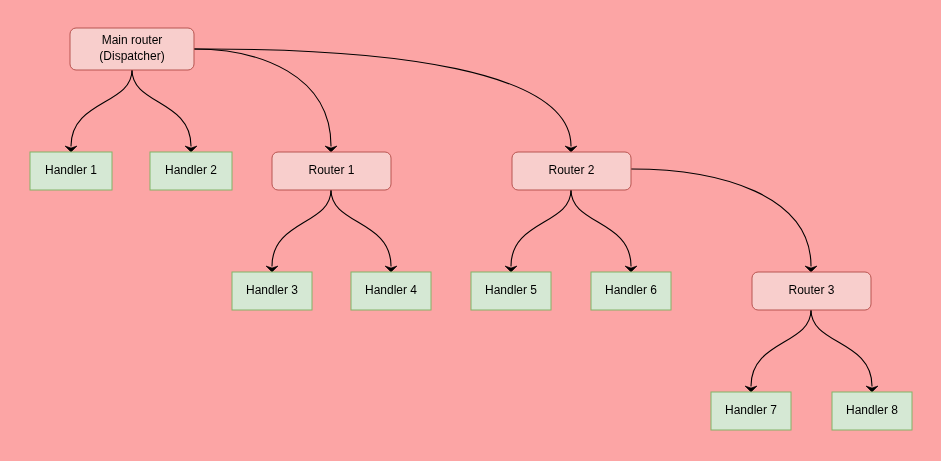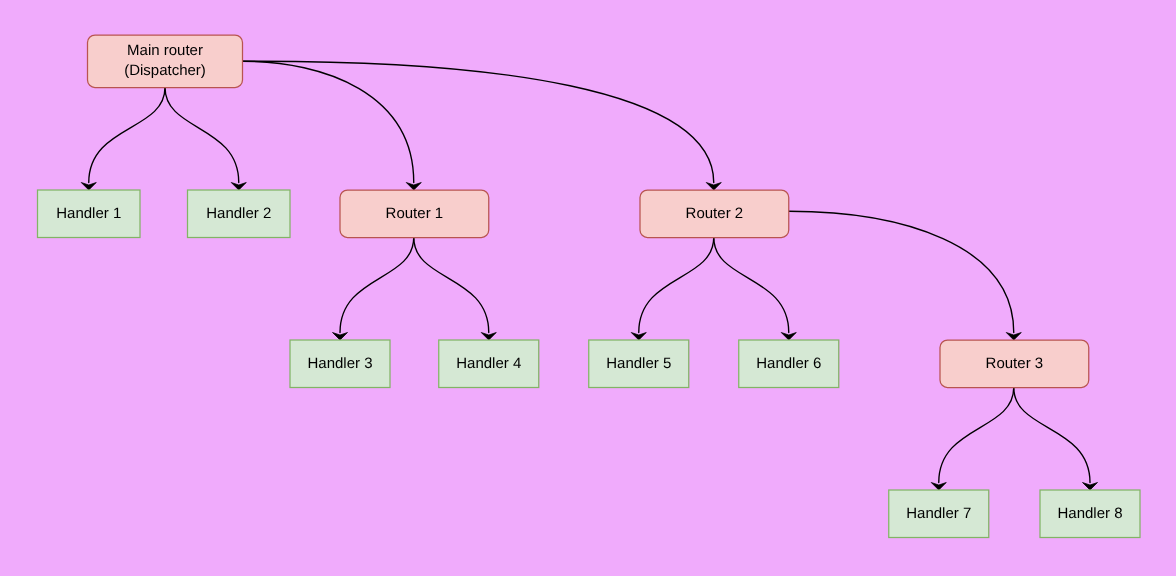--- a/index.html
+++ b/index.html
@@ -48,21 +48,21 @@
   .edge-arrow {
     fill: #000000;
     stroke: #000000;
     stroke-width: 0.6;
     stroke-linejoin: round;
   }
 </style>
 </head>
 <body>
 
-<div id="diagram-root" style="background: #f0abfc;">
+<div id="diagram-root" style="background: #fca5a5;">
   <svg class="diagram-canvas" id="diagram-canvas" viewBox="0 0 941 461" xmlns="http://www.w3.org/2000/svg">
     <g id="edges-layer">
         <path class="edge-path" d="M 132 70 C 132 105 71 100 71 146" stroke="#000000"></path>
         <path class="edge-path" d="M 132 70 C 132 105 191 100 191 146" stroke="#000000"></path>
         <path class="edge-path" d="M 194 49 C 260 49 331 75 331 146" stroke="#000000"></path>
         <path class="edge-path" d="M 194 49 C 390 48 571 70 571 146" stroke="#000000"></path>
         <path class="edge-path" d="M 331 190 C 331 225 272 220 272 266" stroke="#000000"></path>
         <path class="edge-path" d="M 331 190 C 331 225 391 220 391 266" stroke="#000000"></path>
         <path class="edge-path" d="M 571 190 C 571 225 511 220 511 266" stroke="#000000"></path>
         <path class="edge-path" d="M 571 190 C 571 225 631 220 631 266" stroke="#000000"></path>

